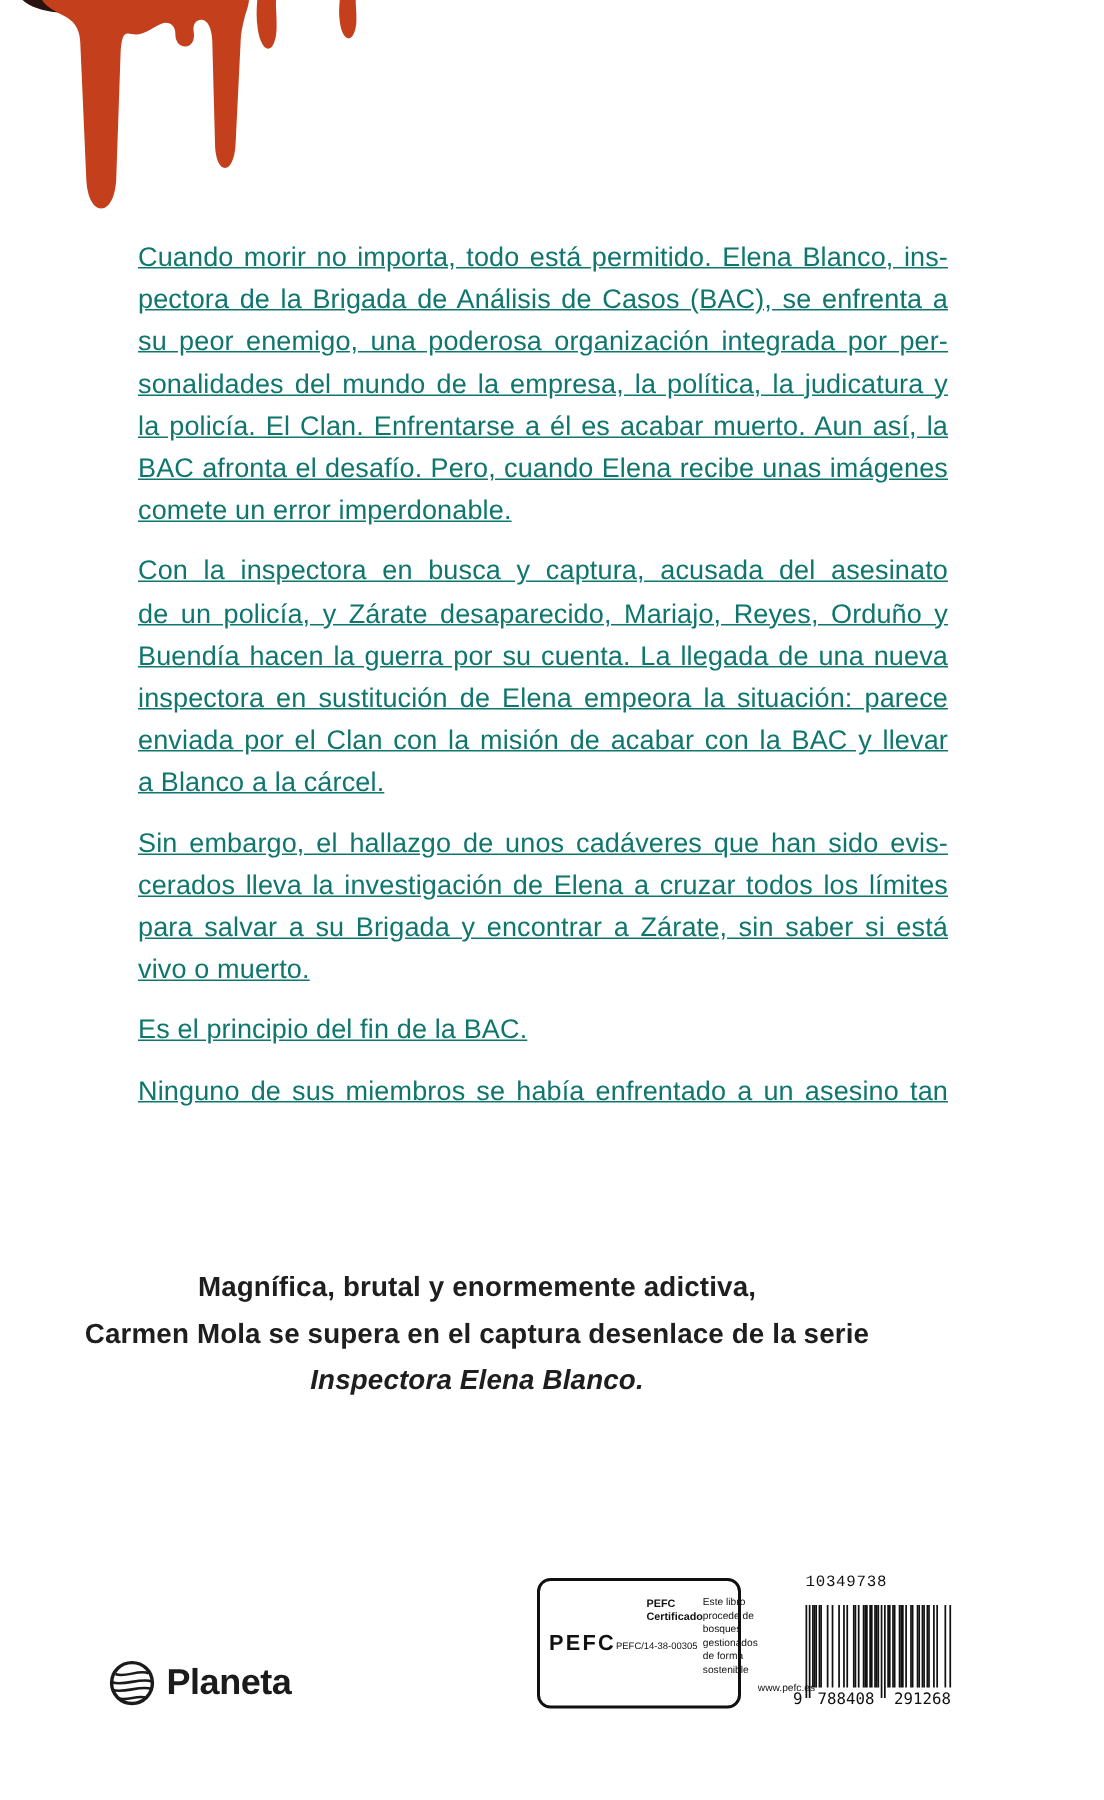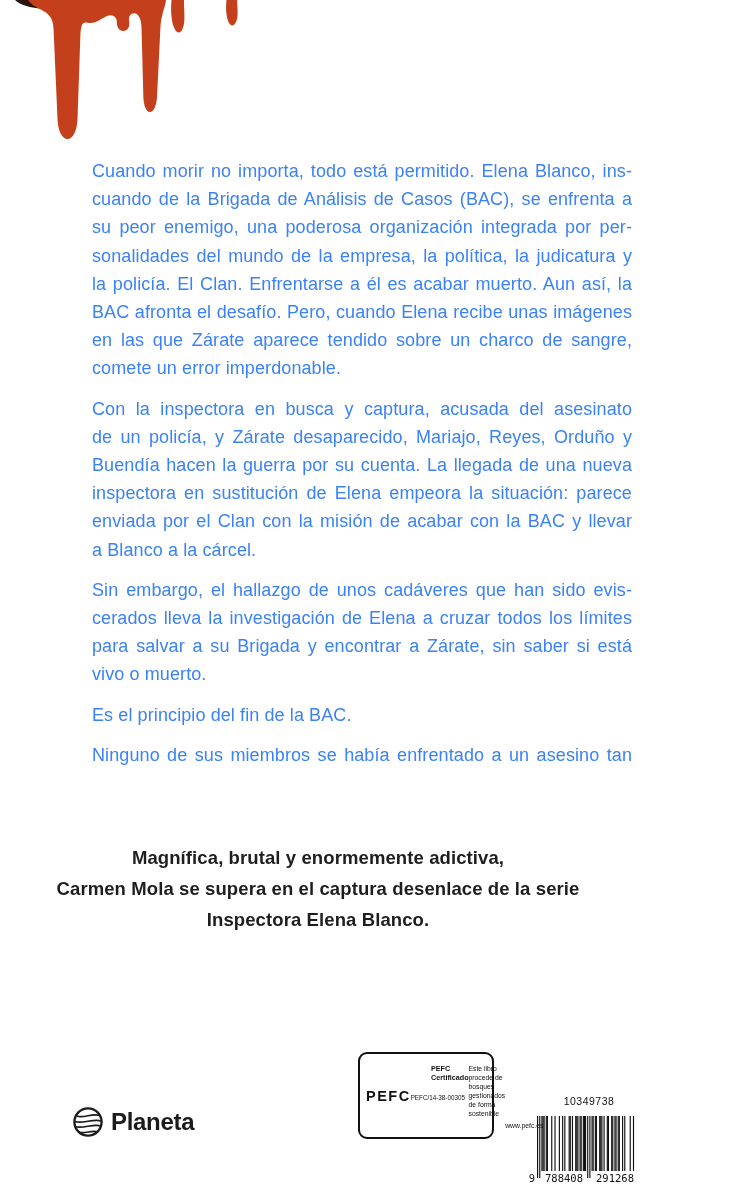--- a/index.html
+++ b/index.html
@@ -4,32 +4,32 @@
 <style>
   html,body { margin:0; padding:0; background:#ffffff; }
   .page {
     position:relative; width:736px; height:1200px; background:#ffffff;
     overflow:hidden; font-family:"Liberation Sans", sans-serif;
   }
   .splash { position:absolute; left:0; top:0; }
 
   .bodytext {
     position:absolute; left:92px; top:157px; width:540px;
-    color:#3b82f6; font-size:18px; line-height:28.2px; letter-spacing:0.1px;
+    color:#0f766e; font-size:18px; line-height:28.2px; letter-spacing:0.1px;text-decoration:underline;
   }
   .para { margin:0 0 12px 0; }
   .line { text-align:justify; text-align-last:justify; max-height:29px; overflow:hidden; }
   .line.last { text-align-last:left; }
 
   .quote {
     position:absolute; left:0; top:842px; width:636px; text-align:center;
     font-weight:bold; font-size:18.5px; line-height:31px; color:#1e1e1e;
     letter-spacing:0.1px;
   }
-  .quote .italic { }
+  .quote .italic { font-style:italic; }
 
   .publisher {
     position:absolute; left:72px; top:1106px; display:flex; align-items:center;
     gap:7px; color:#1b1b1b;
   }
   .publisher .name { font-size:24px; font-weight:bold; letter-spacing:-0.3px; }
 
   .pefc {
     position:absolute; left:358px; top:1052px; width:136px; height:87px;
     border:2.5px solid #101010; border-radius:9px; box-sizing:border-box;
@@ -37,23 +37,23 @@
   }
   .pefc-left { width:60px; display:flex; flex-direction:row; align-items:center; }
   .pefc-word { font-weight:bold; font-size:14.5px; letter-spacing:1.5px; line-height:14px; margin-top:0px; }
   .pefc-code { font-size:6.3px; margin-top:3px; white-space:nowrap; }
   .pefc-right { flex:1; display:flex; flex-direction:row; font-size:6.8px; padding-top:5px; line-height:9px; }
   .pefc-title { font-weight:bold; font-size:7.2px; margin-bottom:9px; }
   .pefc-url { margin-top:auto; margin-bottom:3px; }
 
   .barcode { position:absolute; left:515px; top:1048px; width:150px; height:100px; color:#111; }
   .barcode .topcode {
-    width:104px; margin-left:22px; text-align:center;
-    font-family:Liberation Sans, sans-serif; font-size:10.5px; line-height:14px;
-    letter-spacing:0.5px; margin-bottom:8px;margin-top:46px;
+    width:104px; margin-left:22px; text-align:left;
+    font-family:Liberation Mono, monospace; font-size:10.5px; line-height:14px;
+    letter-spacing:0.5px; margin-bottom:8px;
   }
 </style>
 </head>
 <body>
 
 <div class="page">
 
   <svg class="splash" width="260" height="150" viewBox="0 0 260 150">
     <path d="M15,0 L52,0 C50.5,5.5 45,9 37.5,8.2 C29,7.3 20,4.8 15,0 Z" fill="#2a1410"></path>
     <path fill="#c4401c" d="M28,0 L166,0
@@ -67,26 +67,25 @@
              L53.5,28 C53,18 48.5,13.5 42.5,10.5 C36.5,7.5 31,4.5 28,0 Z"></path>
     <path fill="#c4401c" d="M171.5,0 C171,6 170.8,12 171.8,19 C172.8,26.5 175.6,32.5 178.8,32.5
              C182,32.5 184.2,26.5 184.4,19 C184.6,11 183.8,5 184,0 Z"></path>
     <path fill="#c4401c" d="M226.5,0 C226,5 225.8,9.5 226.6,15 C227.4,20.8 229.6,25.5 232.4,25.5
              C235.2,25.5 237.4,20.5 237.6,13.8 C237.8,7 237,3 237.2,0 Z"></path>
   </svg>
 
   <div class="bodytext">
       <div class="para">
         <div class="line">Cuando morir no importa, todo está permitido. Elena Blanco, ins-</div>
-        <div class="line">cuando de la Brigada de Análisis de Casos (BAC), se enfrenta a</div>
+        <div class="line">pectora de la Brigada de Análisis de Casos (BAC), se enfrenta a</div>
         <div class="line">su peor enemigo, una poderosa organización integrada por per-</div>
         <div class="line">sonalidades del mundo de la empresa, la política, la judicatura y</div>
         <div class="line">la policía. El Clan. Enfrentarse a él es acabar muerto. Aun así, la</div>
         <div class="line">BAC afronta el desafío. Pero, cuando Elena recibe unas imágenes</div>
-        <div class="line">en las que Zárate aparece tendido sobre un charco de sangre,</div>
         <div class="line last">comete un error imperdonable.</div>
       </div>
       <div class="para">
         <div class="line">Con la inspectora en busca y captura, acusada del asesinato</div>
         <div class="line">de un policía, y Zárate desaparecido, Mariajo, Reyes, Orduño y</div>
         <div class="line">Buendía hacen la guerra por su cuenta. La llegada de una nueva</div>
         <div class="line">inspectora en sustitución de Elena empeora la situación: parece</div>
         <div class="line">enviada por el Clan con la misión de acabar con la BAC y llevar</div>
         <div class="line last">a Blanco a la cárcel.</div>
       </div>

